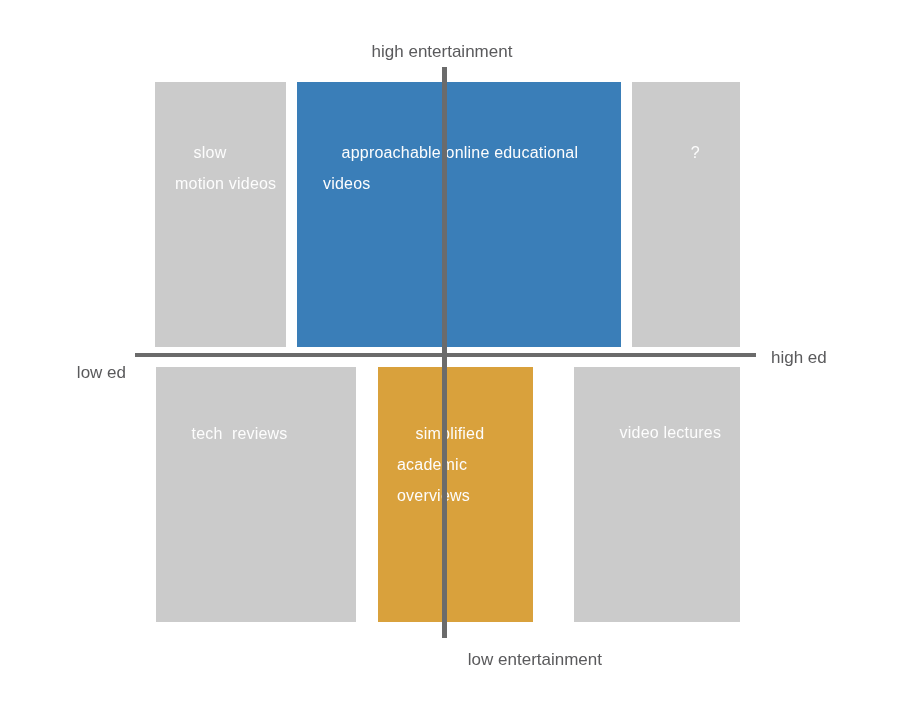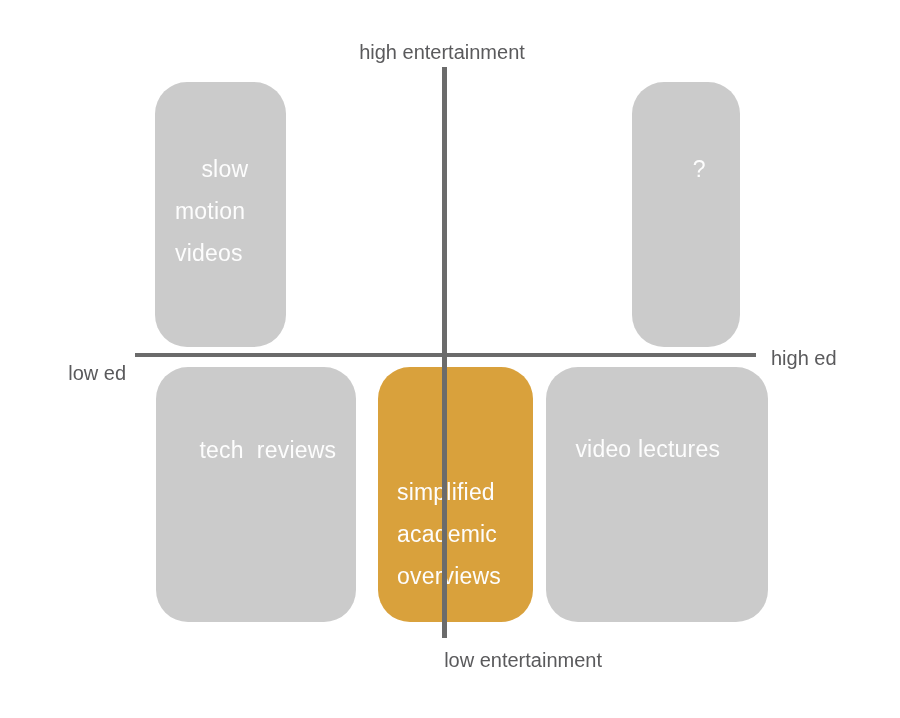--- a/index.html
+++ b/index.html
@@ -20,68 +20,70 @@
     position: absolute;
     background: var(--line-gray, #6b6b6b);
     z-index: 3;
   }
   .v-line { left: 442px; top: 67px; width: 5px; height: 571px; }
   .h-line { left: 135px; top: 353px; width: 621px; height: 4px; }
   
   .axis-label {
     position: absolute;
     color: var(--label-gray, #5a5a5c);
-    font-size: 20px;
+    font-size: 17px;
     line-height: 28px;
     white-space: nowrap;
     z-index: 4;
   }
   .lbl-top    { left: 292px; top: 38px;  width: 300px; text-align: center; }
   .lbl-bottom { left: 302px; top: 646px; width: 300px; text-align: right; }
   .lbl-left   { left: 26px;  top: 340px; width: 100px; text-align: right; margin-top: 19px; }
   .lbl-right  { left: 771px; top: 344px; }
   
   .box {
     position: absolute;
     z-index: 1;
     box-sizing: border-box;
     color: var(--box-text, #fdfdfd);
-    font-size: 23px;
-    line-height: 42px;
+    font-size: 16px;
+    line-height: 31px;
     white-space: pre-wrap;
     letter-spacing: 0.2px;
-    border-radius: 32px;
   }
   .box.gray   { background: var(--box-gray, #cbcbcb); }
   .box.blue   { background: var(--blue, #3a7eb8); }
   .box.orange { background: var(--orange, #d9a13c); }
   .box-slow       { left: 155px; top: 82px;  width: 131px; height: 265px; padding: 24px 8px 0 20px; }
   .box-blue       { left: 297px; top: 82px;  width: 324px; height: 265px; padding: 24px 24px 0 26px; }
   .box-q          { left: 632px; top: 82px;  width: 108px; height: 265px; padding: 24px 0 0 0; text-align: center; }
   .box-tech       { left: 156px; top: 367px; width: 200px; height: 255px; padding: 20px 8px 4px 17px; }
   .box-simplified { left: 378px; top: 367px; width: 155px; height: 255px; padding: 20px 12px 0 19px; }
-  .box-lectures   { left: 546px; top: 367px; width: 222px; height: 255px; padding: 19px 8px 0 3px; }
+  .box-lectures   { left: 574px; top: 367px; width: 166px; height: 255px; padding: 19px 8px 0 27px; }
 </style>
 </head>
 <body>
 
 <div class="canvas">
 
   <div class="axis-line v-line"></div>
   <div class="axis-line h-line"></div>
 
   <div class="axis-label lbl-top">high entertainment</div>
   <div class="axis-label lbl-bottom">low entertainment</div>
   <div class="axis-label lbl-left">low ed</div>
   <div class="axis-label lbl-right">high ed</div>
 
   <div class="box gray box-slow">
     <span>slow motion videos</span>
   </div>
 
+  <div class="box blue box-blue">
+    <span>approachable online educational videos</span>
+  </div>
 
   <div class="box gray box-q">
     <span>?</span>
   </div>
 
   <div class="box gray box-tech">
     <span>tech  reviews</span>
   </div>
 
   <div class="box orange box-simplified">

